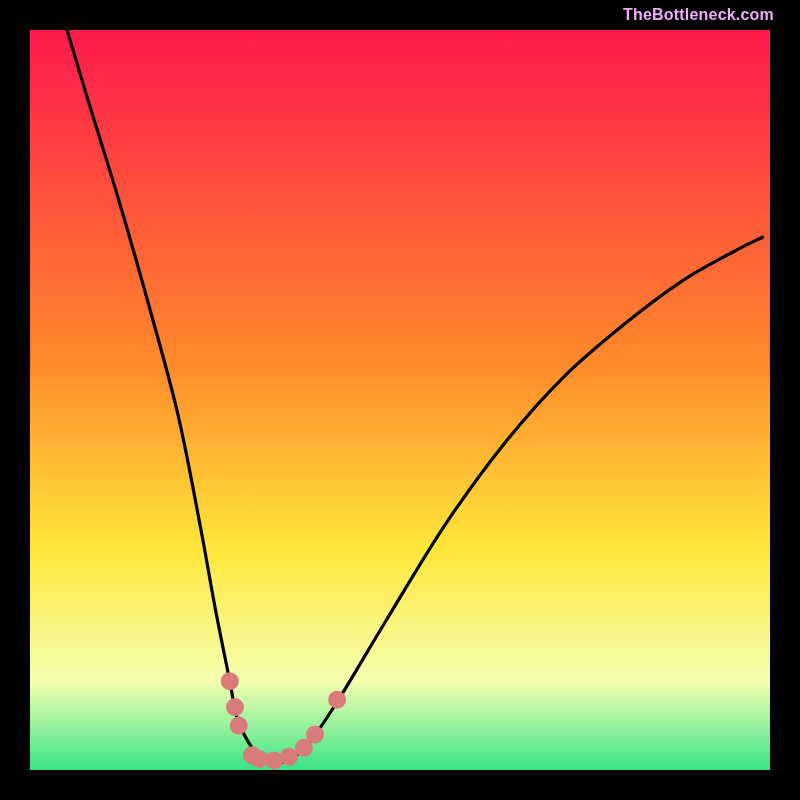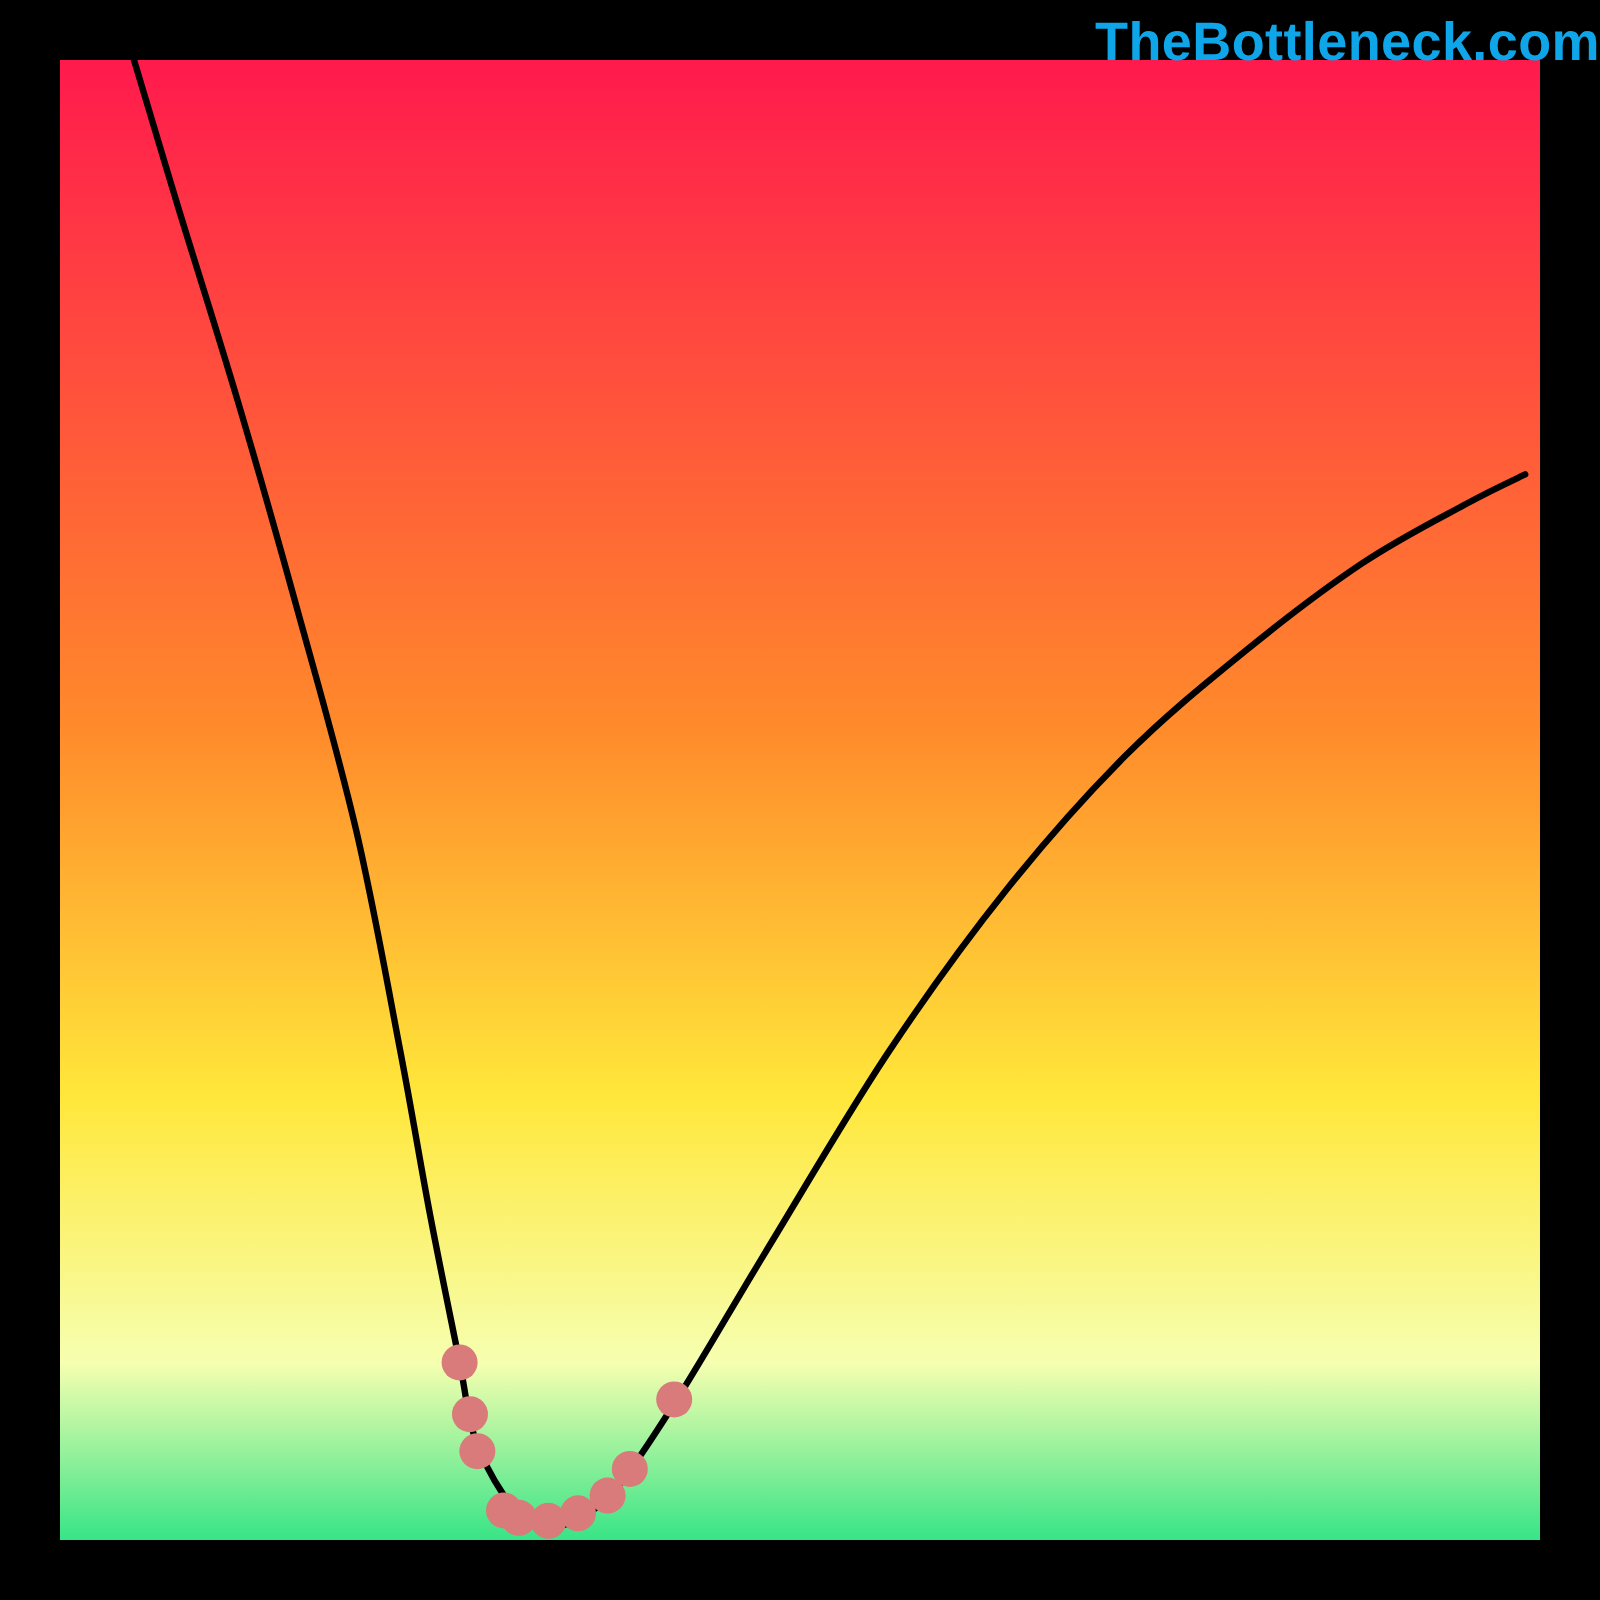--- a/index.html
+++ b/index.html
@@ -21,25 +21,25 @@
   .plot {
     position: absolute;
     left: 30px;
     top: 30px;
     width: 740px;
     height: 740px;
   }
   .watermark {
     position: absolute;
     top: 6px;
-    right: 0;
+    right: 26px;
     font-family: Arial, Helvetica, sans-serif;
-    font-size: 27px;
+    font-size: 16px;
     font-weight: 600;
-    color: #0ea5e9;
+    color: #f0abfc;
     letter-spacing: 0.2px;
     user-select: none;
   }
   svg { display: block; }
 </style>
 </head>
 <body>
 
 <div class="frame">
   <div class="plot">

